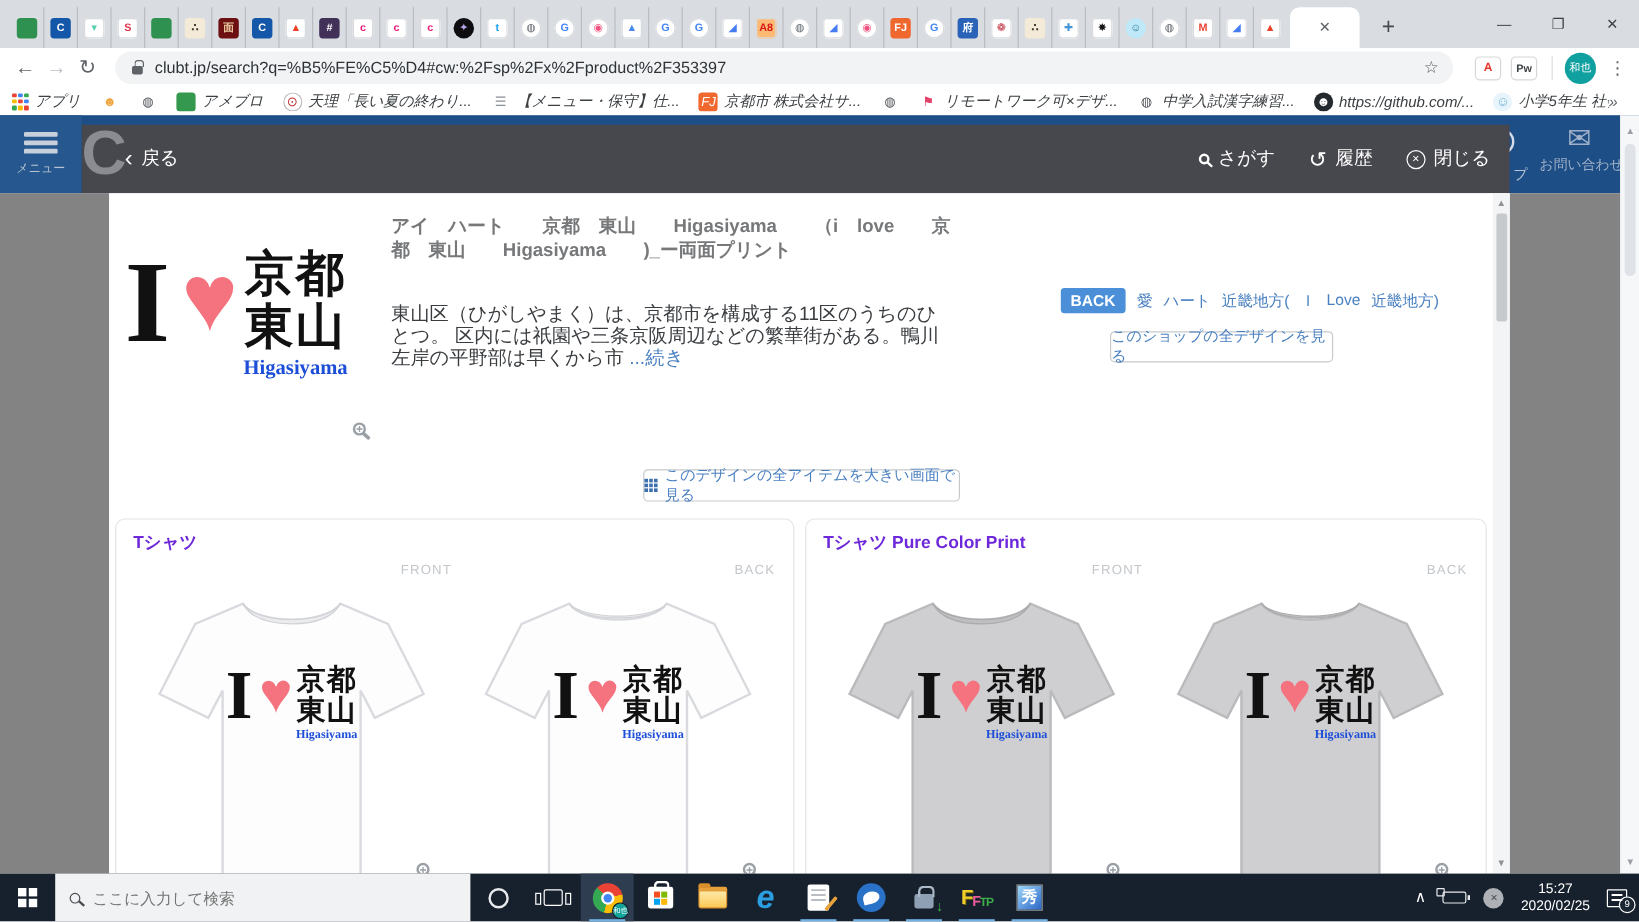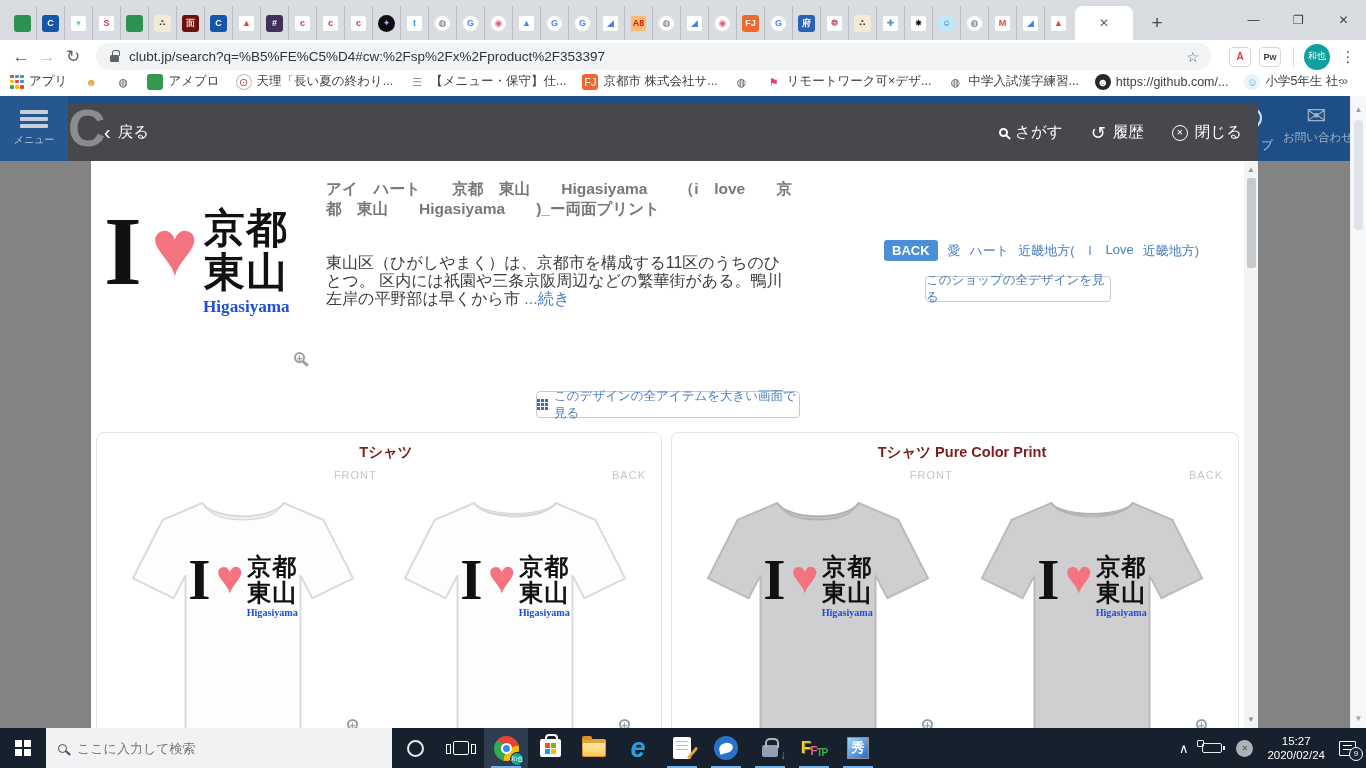--- a/index.html
+++ b/index.html
@@ -29,21 +29,21 @@
   .urltext { font-size:13.5px; color:#2f3337; white-space:nowrap; overflow:hidden; flex:1; }
   .star { margin-left:8px; color:#5f6368; font-size:14px; flex:none; }
   .extic { width:22px; height:20px; border:1px solid #d5d8db; border-radius:4px; margin-left:8px; font-weight:bold; font-size:10px; display:flex; align-items:center; justify-content:center; background:#fff; }
   .extic.pdf { color:#e23a2e; }
   .extic.pw { color:#3c4043; font-size:9px; }
   .tooldiv { width:1px; height:20px; background:#dadce0; margin:0 10px 0 12px; }
   .avatar { width:26px; height:26px; border-radius:50%; background:#11a0a0; color:#fff; font-size:9px; display:flex; align-items:center; justify-content:center; }
   .kebab { width:20px; margin-left:8px; color:#5f6368; font-size:15px; text-align:center; }
 
   
-  .bookbar { position:absolute; left:0; top:73px; width:1366px; height:23px; background:#fff; display:flex; align-items:flex-start; padding:0 10px; }
+  .bookbar { position:absolute; left:0; top:73px; width:1366px; height:23px; background:#fff; display:flex; align-items:center; padding:0 10px;font-style:italic; }
   .bmlist { display:flex; align-items:center; gap:16px; overflow:hidden; flex:1; }
   .bm { display:flex; align-items:center; gap:5px; font-size:12.5px; color:#3c4043; white-space:nowrap; }
   .bmic { width:16px; height:16px; border-radius:3px; font-size:11px; line-height:16px; text-align:center; flex:none; }
   .bmic.c { border-radius:50%; }
   .gicon { width:14px; height:14px; display:grid; grid-template:repeat(3,1fr)/repeat(3,1fr); gap:1.5px; }
   .gicon span { border-radius:1px; }
   .overflowbm { margin-left:auto; color:#5f6368; font-size:13px; padding-right:8px; }
 
   
   .siteheader { position:absolute; left:0; top:96px; width:1366px; height:65px; background:#1e4e86; }
@@ -95,21 +95,21 @@
   .taglinks { display:flex; gap:9px; font-size:13px; color:#4a80c0; white-space:nowrap; }
   .btn { border:1px solid #c6cacd; border-radius:4px; color:#4a80c0; font-size:12.5px; background:#fff; display:flex; align-items:center; justify-content:center; gap:6px; }
   .shopbtn { position:absolute; left:834px; top:115px; width:186px; height:26px; }
   .viewallbtn { position:absolute; left:445px; top:230px; width:264px; height:27px; }
   .grid9 { width:12px; height:12px; display:grid; grid-template:repeat(3,1fr)/repeat(3,1fr); gap:1.2px; }
   .grid9 span { background:#3d6fae; }
 
   .card { position:absolute; top:271px; background:#fff; border:1px solid #e2e4e7; border-radius:8px; height:340px; }
   .card1 { left:5px; width:566px; }
   .card2 { left:580px; width:568px; }
-  .cardtitle { padding:10px 0 0 14px; font-weight:bold; font-size:14.5px; color:#7f1d1d;text-align:center; }
+  .cardtitle { padding:10px 0 0 14px; font-weight:bold; font-size:14.5px; color:#6d28d9; }
   .fbrow { position:relative; height:15px; margin-top:7px; font-size:11px; letter-spacing:1px; color:#c3c7cb; }
   .front { position:absolute; left:42%; }
   .back { position:absolute; right:15px; }
   .imgs { display:flex; justify-content:space-between; padding:0 21px; margin-top:5px; }
   .shot { width:250px; height:260px; position:relative; }
   .tee { position:relative; width:228px; margin:0 auto; }
   .tee-body { fill:#fdfdfd; stroke:#d8dade; stroke-width:2; }
   .tee-collar { fill:#ececee; stroke:#d0d2d6; stroke-width:1; }
   .gray .tee-body { fill:#cfcfd1; stroke:#b9babc; }
   .gray .tee-collar { fill:#bfbfc1; stroke:#aaabad; }
@@ -657,19 +657,19 @@
   <div class="appbtn">
     <span class="hidemaru">秀</span>
     <span class="runline"></span>
   </div>
   <div class="tray">
     <span class="trayup">∧</span>
     <span class="batt"></span>
     <span class="xcirc">✕</span>
     <div class="clock">
       <div>15:27</div>
-      <div>2020/02/24</div>
+      <div>2020/02/25</div>
     </div>
     <span class="ac">
       <span class="acbadge">9</span>
     </span>
   </div>
 </div>
 
 </body></html>

